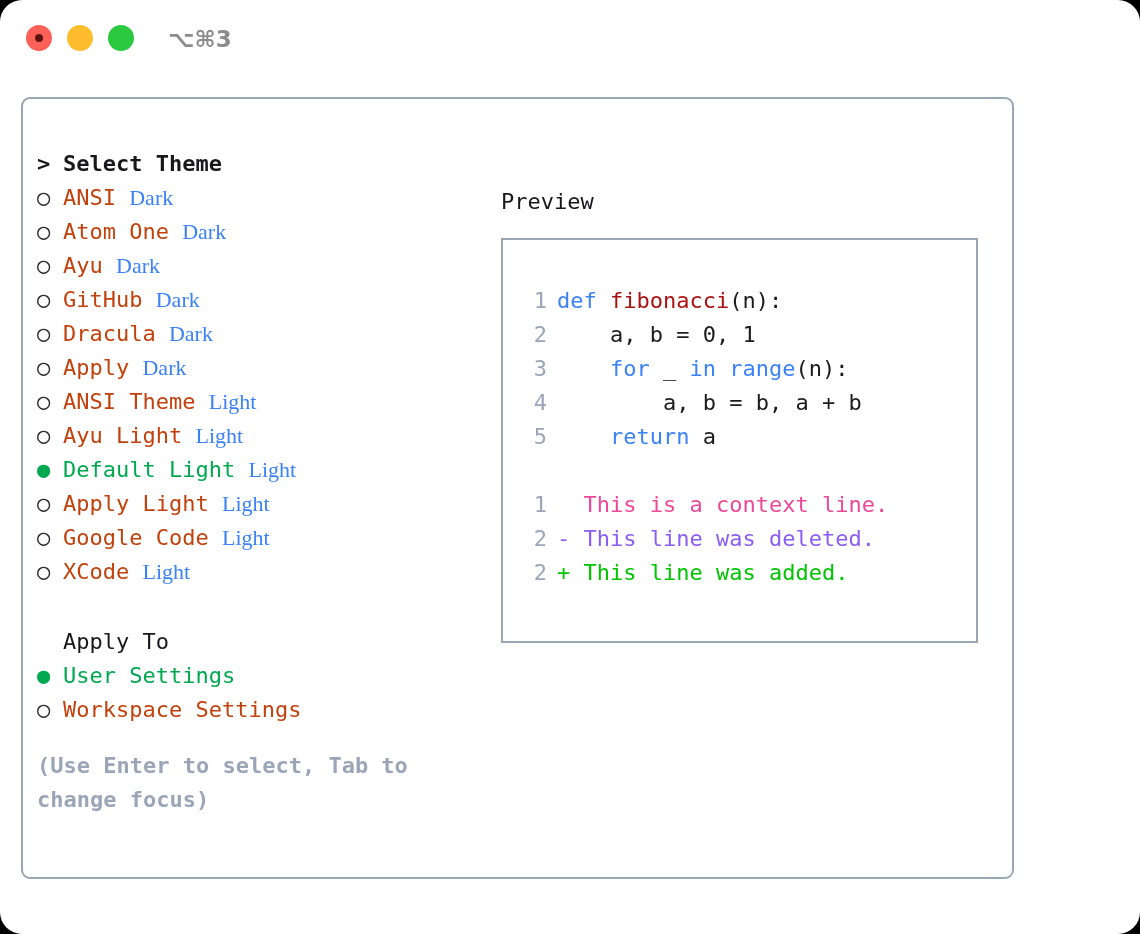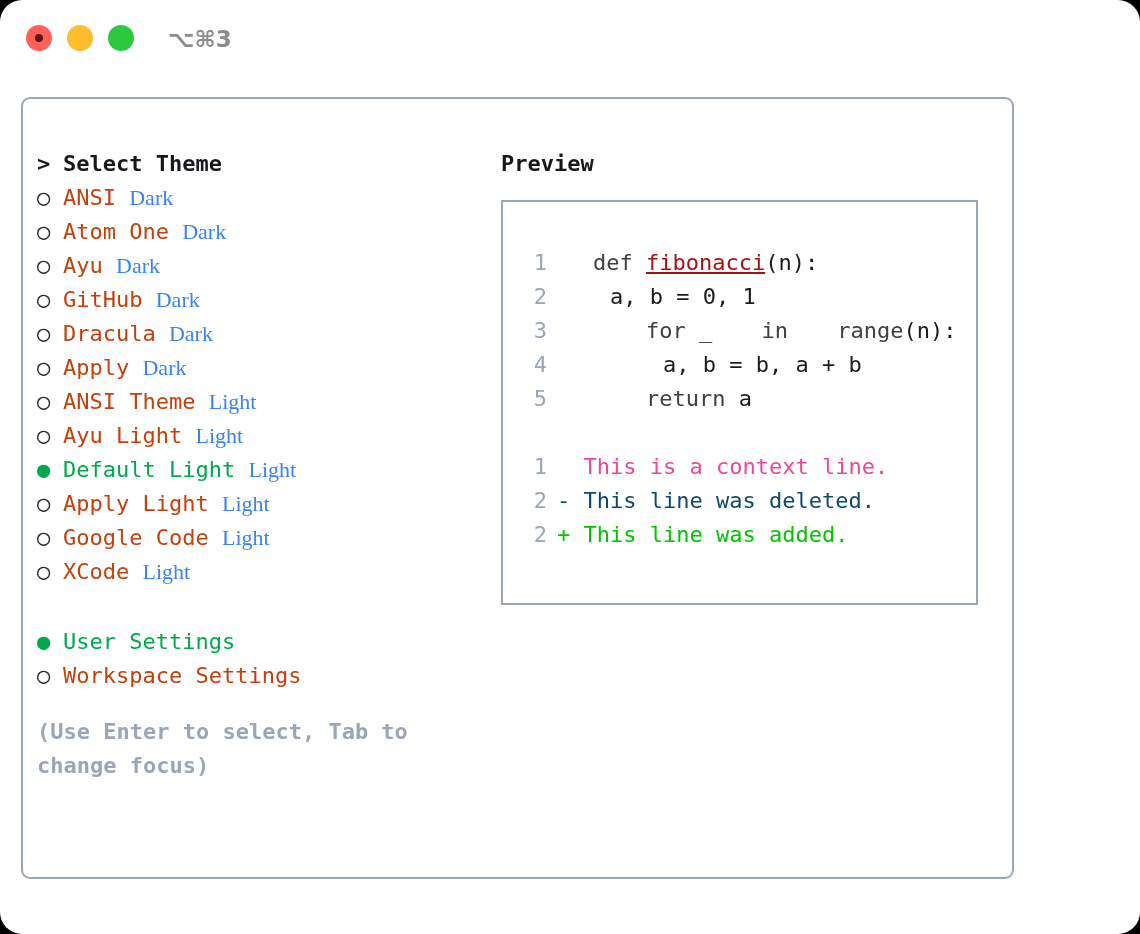--- a/index.html
+++ b/index.html
@@ -143,23 +143,24 @@
   
   .right-col {
     position: absolute;
     left: 478px;
     top: 48px;
     width: 495px;
   }
   .preview-title {
     font-size: 22px;
     line-height: 34px;
-    font-weight: 700;
+    font-weight: 400;
     color: #18181c;
     margin-bottom: 0px;
+    margin-top: 38px;
   }
   .preview-box {
     margin-top: 19px;
     width: 477px;
     height: 405px;
     border: 2px solid #9aa6b6;
     box-sizing: border-box;
     background: #ffffff;
     position: relative;
   }
@@ -179,25 +180,25 @@
   .lnum {
     display: inline-block;
     width: 30px;
     flex: 0 0 30px;
     text-align: right;
     color: #9aa6b8;
     padding-right: 10px;
     box-sizing: content-box;
   }
   .ctext { color: #1a1a1f; white-space: pre; }
-  .kw   { color: #404040; margin-left: 36px; }
-  .fn   { color: #aa1111; text-decoration: underline; }
+  .kw   { color: #3b82f6; }
+  .fn   { color: #aa1111; }
   .gap  { height: 34px; }
   .diff-ctx { color: #ec4899; text-align: center; }
-  .diff-del { color: #0c4a6e; }
+  .diff-del { color: #8b5cf6; }
   .diff-add { color: #00c400; }
 </style>
 </head>
 <body>
 
 <div class="window">
 
   <div class="titlebar">
     <div class="traffic-lights">
       <span class="light red"></span>
@@ -295,20 +296,24 @@
 
       <div class="row">
         <span class="marker empty">○</span>
         <span class="item-name">XCode</span>
         <span>&nbsp;</span>
         <span class="item-variant">Light</span>
       </div>
 
       <div class="spacer-lg"></div>
 
+      <div class="row">
+        <span class="marker blank">&nbsp;</span>
+        <span class="section-label">Apply To</span>
+      </div>
 
       <div class="row selected">
         <span class="marker dot">●</span>
         <span class="item-name">User Settings</span>
       </div>
 
       <div class="row">
         <span class="marker empty">○</span>
         <span class="item-name">Workspace Settings</span>
       </div>

